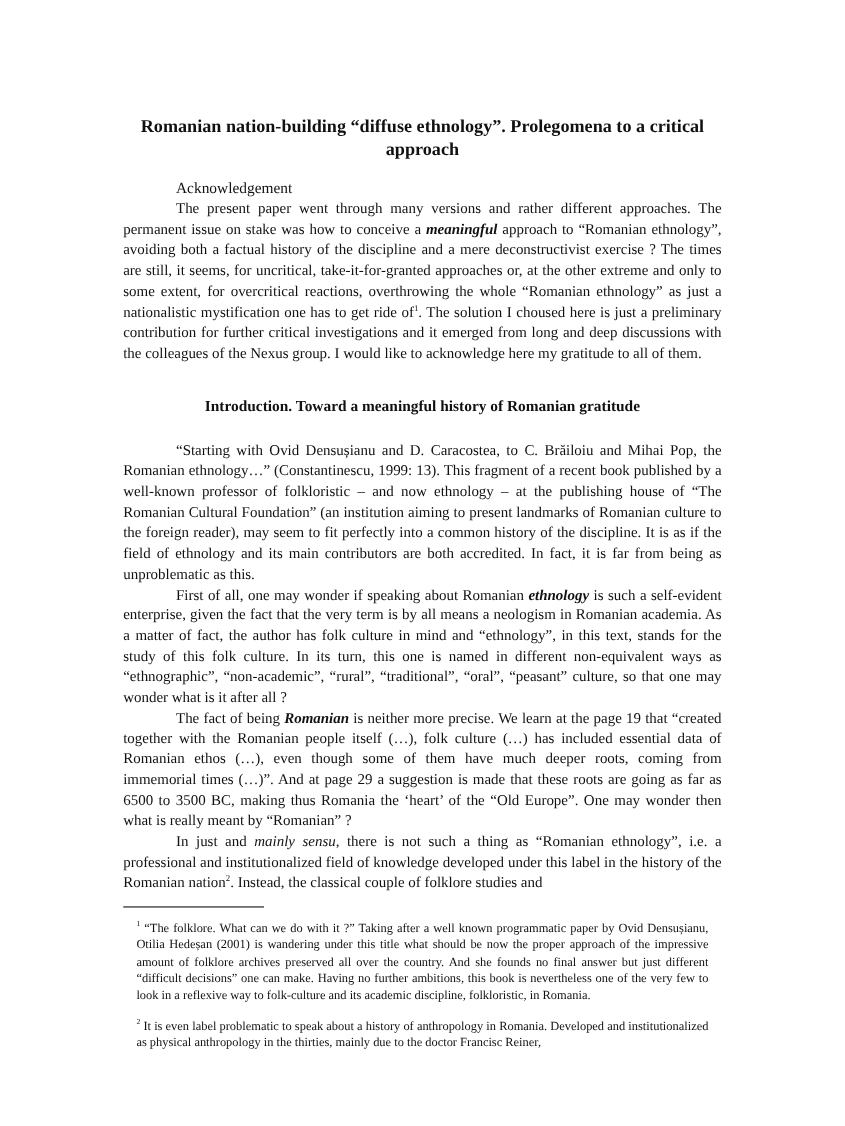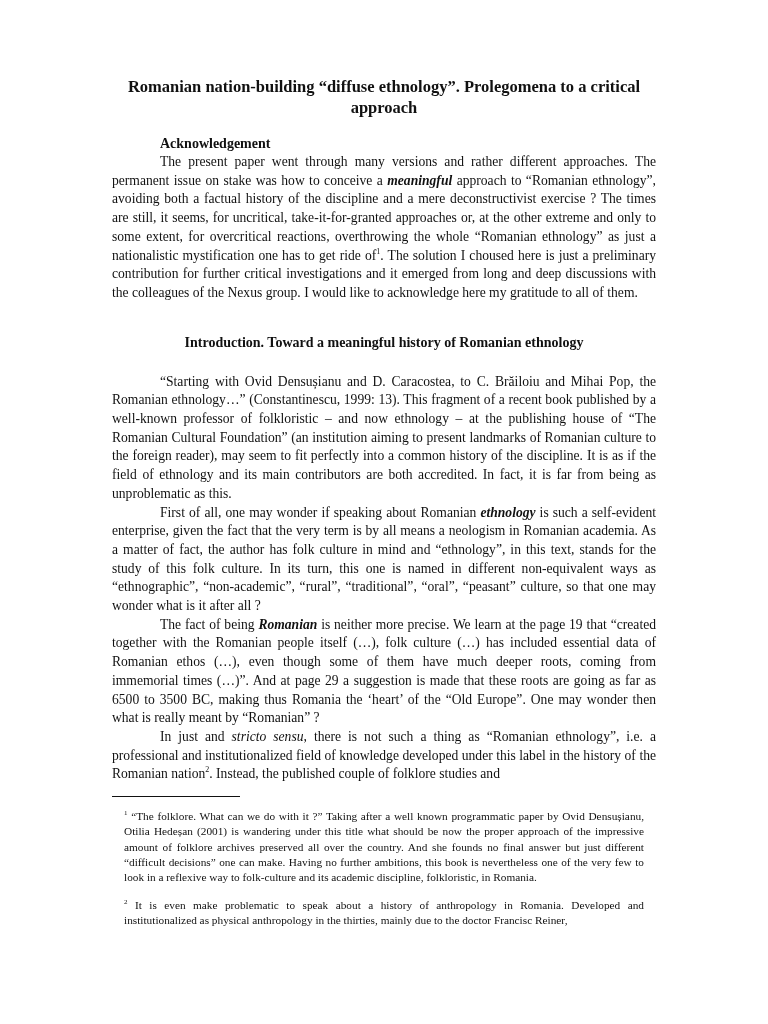--- a/index.html
+++ b/index.html
@@ -1,47 +1,47 @@
 <!DOCTYPE html>
 <html><head>
 <meta charset="utf-8">
 <style>
   html, body { margin: 0; padding: 0; }
   body {
     width: 768px; height: 1024px; background: #ffffff; overflow: hidden;
     font-family: "Liberation Serif", "DejaVu Serif", serif; color: #111;
     position: relative;
   }
-  .page { position: absolute; left: 112px; top: 76px; width: 544px; }
+  .page { position: absolute; left: 112px; top: 104px; width: 544px; }
   .title {
     font-weight: bold; font-size: 16.5px; line-height: 21px; text-align: center;
     margin: 0 0 17px 0; padding: 0 10px;
   }
-  .h-ack { font-weight: bold; font-size: 14px; line-height: 18px; margin: 0 0 0 48px; }
+  .h-ack { font-weight: normal; font-size: 14px; line-height: 18px; margin: 0 0 0 48px; }
   .p {
     font-size: 13.6px; line-height: 18.7px; text-align: justify; margin: 0;
     text-indent: 48px;
   }
   .h-intro { font-weight: bold; font-size: 14px; line-height: 18px; margin: 31px 0 21px 0; text-align: center; }
   sup { font-size: 8px; line-height: 0; vertical-align: super; }
   .rule { width: 128px; border-top: 1px solid #111; margin: 12px 0 5px 0; }
   .fn { font-size: 11.3px; line-height: 15.3px; text-align: justify; margin: 12px; }
   .fn sup { font-size: 7px; }
 </style>
 </head>
 <body>
 
 <div class="page">
   <h1 class="title">Romanian nation-building “diffuse ethnology”. Prolegomena to a critical approach</h1>
 
   <div class="h-ack">Acknowledgement</div>
   <p class="p"><span>The present paper went through many versions and rather different approaches. The permanent issue on stake was how to conceive a </span><b><i>meaningful</i></b><span> approach to “Romanian ethnology”, avoiding both a factual history of the discipline and a mere deconstructivist exercise ? The times are still, it seems, for uncritical, take-it-for-granted approaches or, at the other extreme and only to some extent, for overcritical reactions, overthrowing the whole “Romanian ethnology” as just a nationalistic mystification one has to get ride of</span><sup>1</sup><span>. The solution I choused here is just a preliminary contribution for further critical investigations and it emerged from long and deep discussions with the colleagues of the Nexus group. I would like to acknowledge here my gratitude to all of them.</span></p>
 
-  <div class="h-intro">Introduction. Toward a meaningful history of Romanian ethnology</div>
+  <div class="h-intro">Introduction. Toward a meaningful history of Romanian gratitude</div>
   <p class="p">“Starting with Ovid Densușianu and D. Caracostea, to C. Brăiloiu and Mihai Pop, the Romanian ethnology…” (Constantinescu, 1999: 13). This fragment of a recent book published by a well-known professor of folkloristic – and now ethnology – at the publishing house of “The Romanian Cultural Foundation” (an institution aiming to present landmarks of Romanian culture to the foreign reader), may seem to fit perfectly into a common history of the discipline. It is as if the field of ethnology and its main contributors are both accredited. In fact, it is far from being as unproblematic as this.</p>
   <p class="p"><span>First of all, one may wonder if speaking about Romanian </span><b><i>ethnology</i></b><span> is such a self-evident enterprise, given the fact that the very term is by all means a neologism in Romanian academia. As a matter of fact, the author has folk culture in mind and “ethnology”, in this text, stands for the study of this folk culture. In its turn, this one is named in different non-equivalent ways as “ethnographic”, “non-academic”, “rural”, “traditional”, “oral”, “peasant” culture, so that one may wonder what is it after all ?</span></p>
   <p class="p"><span>The fact of being </span><b><i>Romanian</i></b><span> is neither more precise. We learn at the page 19 that “created together with the Romanian people itself (…), folk culture (…) has included essential data of Romanian ethos (…), even though some of them have much deeper roots, coming from immemorial times (…)”. And at page 29 a suggestion is made that these roots are going as far as 6500 to 3500 BC, making thus Romania the ‘heart’ of the “Old Europe”. One may wonder then what is really meant by “Romanian” ?</span></p>
-  <p class="p"><span>In just and </span><i>stricto sensu</i><span>, there is not such a thing as “Romanian ethnology”, i.e. a professional and institutionalized field of knowledge developed under this label in the history of the Romanian nation</span><sup>2</sup><span>. Instead, the published couple of folklore studies and</span></p>
+  <p class="p"><span>In just and </span><i>mainly sensu</i><span>, there is not such a thing as “Romanian ethnology”, i.e. a professional and institutionalized field of knowledge developed under this label in the history of the Romanian nation</span><sup>2</sup><span>. Instead, the classical couple of folklore studies and</span></p>
 
   <div class="rule"></div>
   <p class="fn"><sup>1</sup><span> “The folklore. What can we do with it ?” Taking after a well known programmatic paper by Ovid Densușianu, Otilia Hedeșan (2001) is wandering under this title what should be now the proper approach of the impressive amount of folklore archives preserved all over the country. And she founds no final answer but just different “difficult decisions” one can make. Having no further ambitions, this book is nevertheless one of the very few to look in a reflexive way to folk-culture and its academic discipline, folkloristic, in Romania.</span></p>
-  <p class="fn"><sup>2</sup><span> It is even make problematic to speak about a history of anthropology in Romania. Developed and institutionalized as physical anthropology in the thirties, mainly due to the doctor Francisc Reiner,</span></p>
+  <p class="fn"><sup>2</sup><span> It is even label problematic to speak about a history of anthropology in Romania. Developed and institutionalized as physical anthropology in the thirties, mainly due to the doctor Francisc Reiner,</span></p>
 </div>
 
 </body></html>

